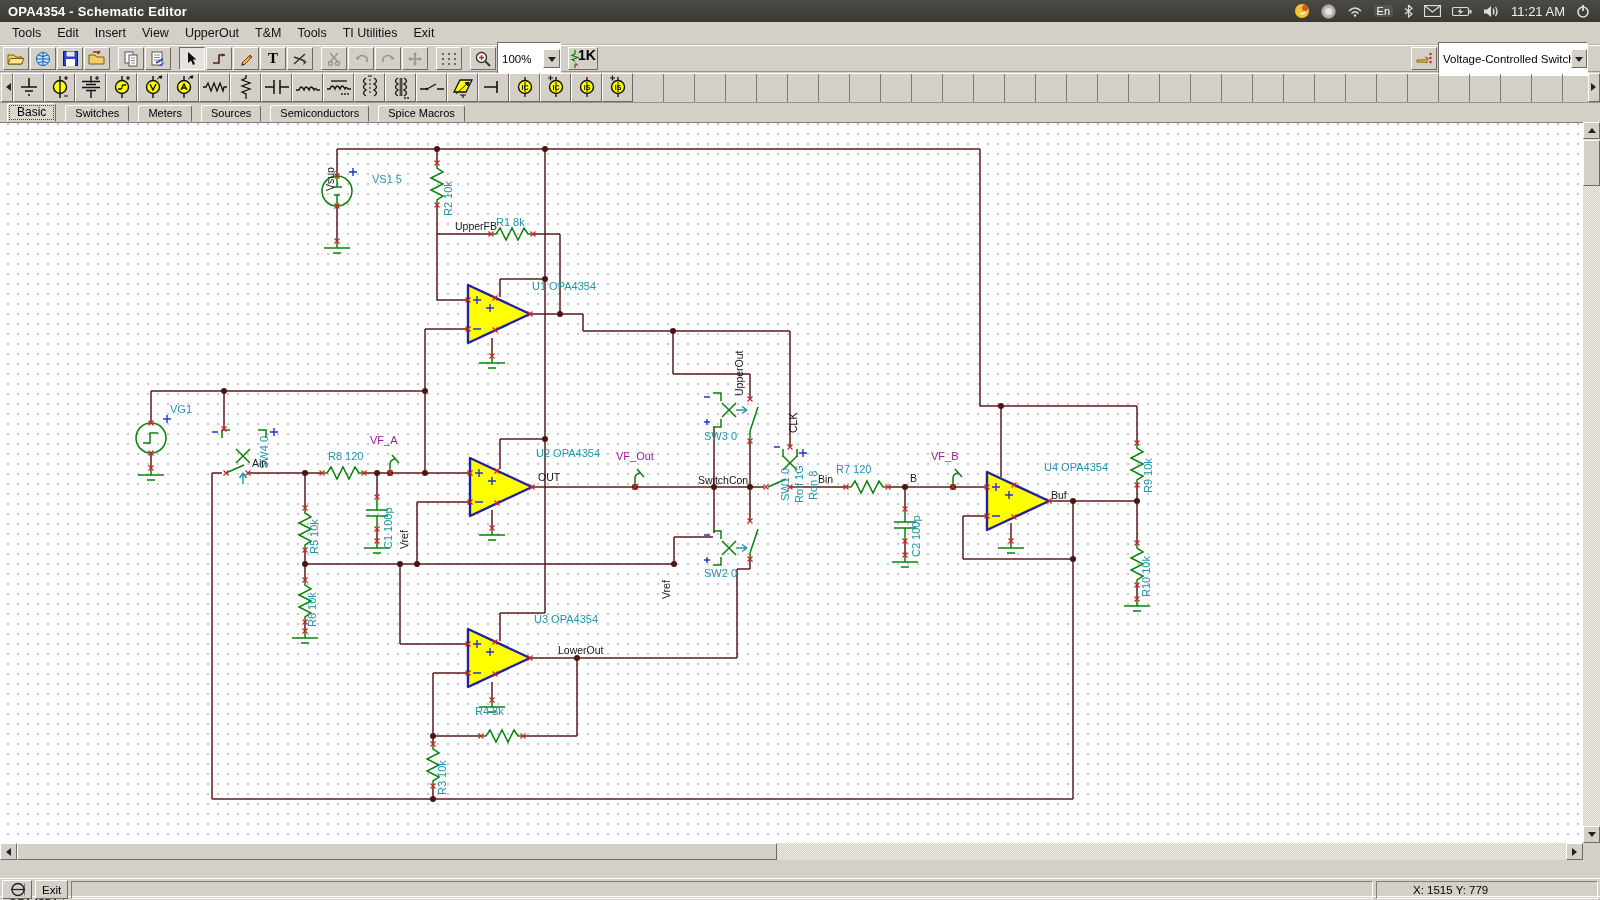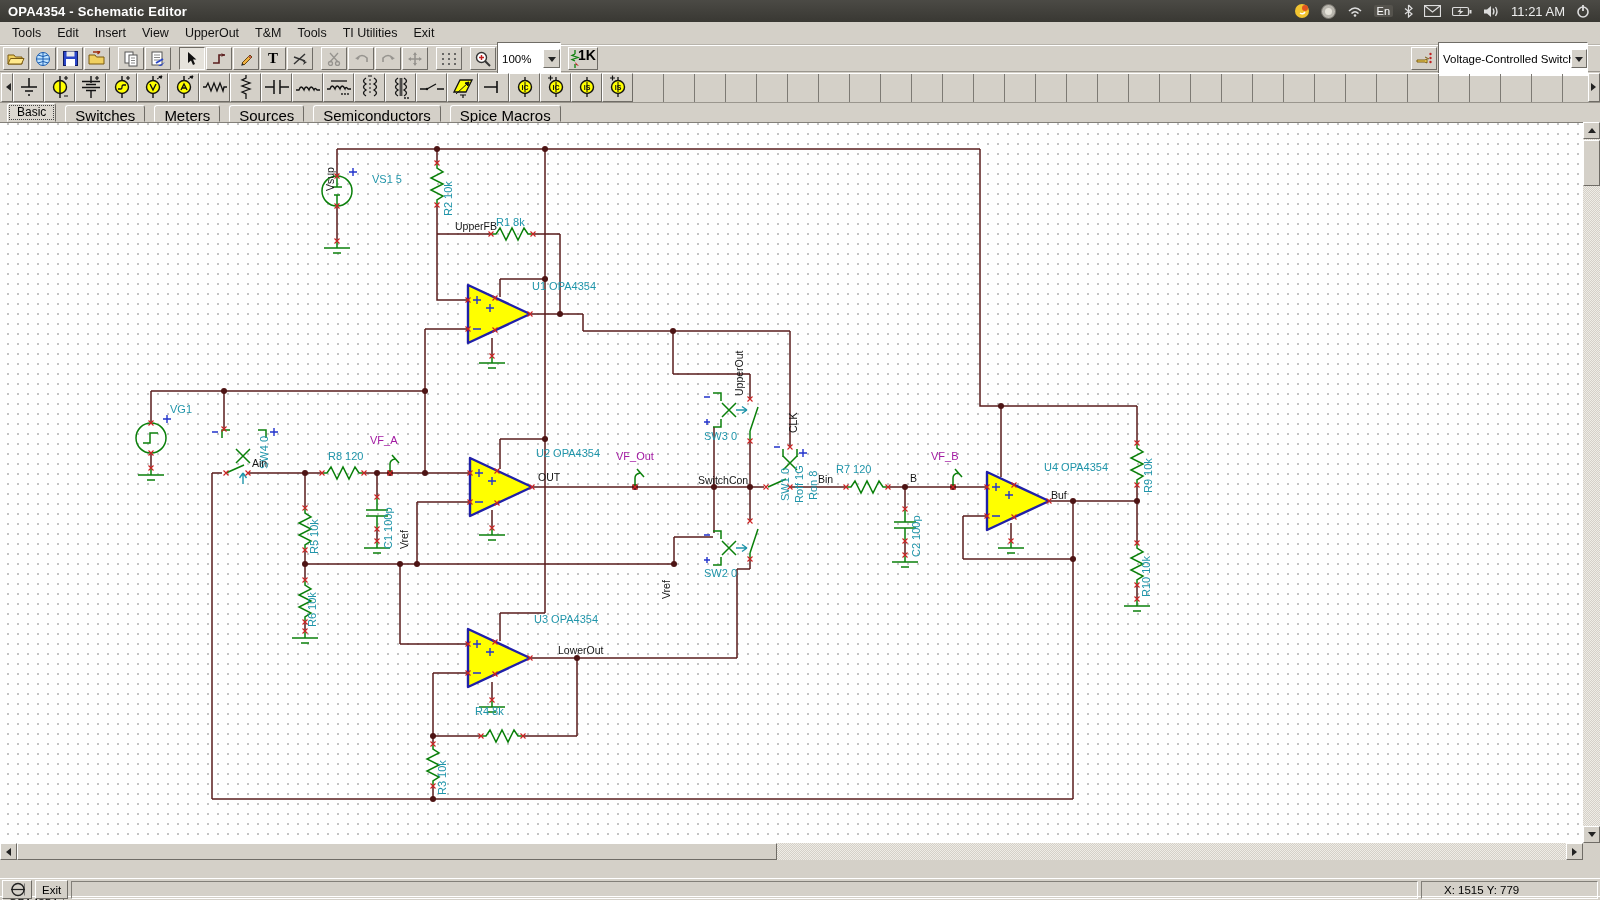--- a/index.html
+++ b/index.html
@@ -51,21 +51,21 @@
   .chev { width:12px; height:29px; background:#d4d0c8; border:1px solid;
     border-color:#fff #6f6c66 #6f6c66 #fff; display:flex; align-items:center; justify-content:center; flex:none;}
   .cbtn { width:31px; height:29px; background:#d4d0c8; border:1px solid;
     border-color:#fff #6f6c66 #6f6c66 #fff; display:flex; align-items:center; justify-content:center; flex:none;}
   .slots { flex:1; height:29px; border-top:1px solid #fff;
     background-image:repeating-linear-gradient(90deg, transparent 0, transparent 30px, #7d7a74 30px, #7d7a74 31px); }
 
   
   #tabsrow { top:103px; height:19px; display:flex; align-items:flex-end; padding-left:7px; gap:9px; }
   .ctab { border:1px solid; border-color:#fff #6f6c66 #d4d0c8 #fff; border-radius:3px 3px 0 0;
-    background:#d4d0c8; font-size:15px; padding:1px 9px 2px; height:17px; flex:none; }
+    background:#d4d0c8; font-size:11px; padding:1px 9px 2px; height:17px; flex:none; }
   .ctab.active { background:#dcd8d0; height:19px; outline:1px dotted #444; outline-offset:-3px; font-size:12px;}
 
   
   #canvas { top:122px; height:721px; left:0; width:1583px; background:#fff;
     background-image:radial-gradient(circle, #c4c4c4 0.9px, transparent 1px);
     background-size:10px 10px; background-position:3px 6px;
     border-top:1px solid #827f78; overflow:hidden; }
   #schsvg { position:absolute; left:0; top:0; }
 
   .w  { stroke:#5a1c1c; stroke-width:1.5; fill:none; }
@@ -96,21 +96,21 @@
     display:flex; align-items:center; justify-content:center; }
 
   
   #statusbar { top:878px; height:22px; border-top:1px solid #fff; display:flex;
     align-items:center; padding:1px 2px; gap:3px; }
   .stbtn { height:19px; background:#d4d0c8; border:1px solid; border-color:#fff #6f6c66 #6f6c66 #fff;
     display:flex; align-items:center; justify-content:center; font-size:11.5px; padding:0 6px; flex:none;}
   .spanel { height:18px; border:1px solid; border-color:#827f78 #fff #fff #827f78;
     font-size:11.5px; display:flex; align-items:center; }
   .spanel.main { flex:1; }
-  .spanel.coords { width:177px; padding-left:22px; flex:none; }
+  .spanel.coords { width:222px; padding-left:36px; flex:none; }
 </style>
 </head>
 <body>
 
 <div class="row" id="titlebar">
   <div class="title">OPA4354 - Schematic Editor</div>
   <div id="tray">
     <span>
         <svg width="16" height="16">
           <circle cx="8" cy="8" r="7" fill="#f2c431"></circle>

